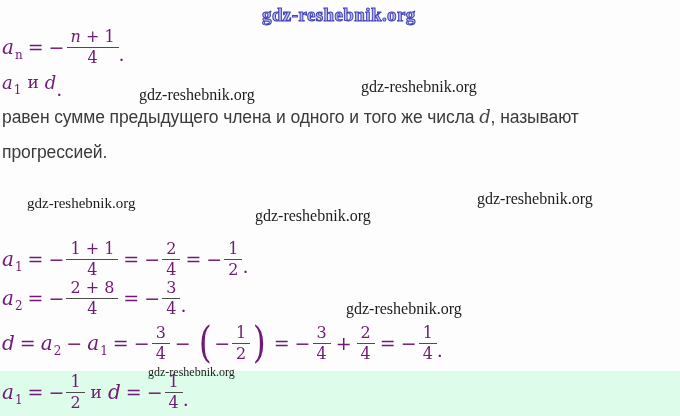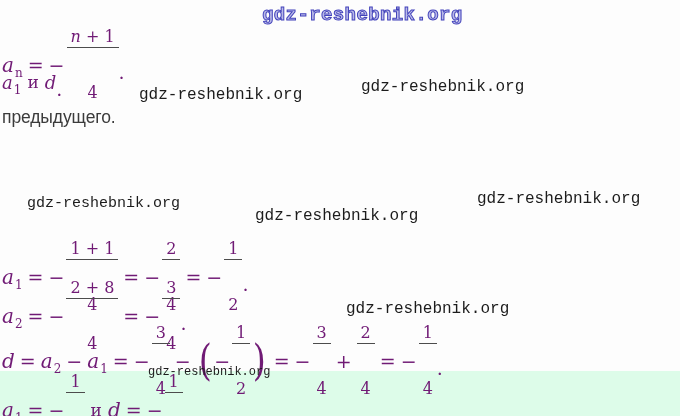--- a/index.html
+++ b/index.html
@@ -5,21 +5,21 @@
   html,body { margin:0; padding:0; background:#ffffff; }
   .page {
     position:relative; width:680px; height:416px;
     background:#fdfdfd; overflow:hidden;
     font-family:"Liberation Sans", sans-serif;
   }
 
   
   .wm {
     position:absolute; white-space:nowrap;
-    font-family:Liberation Mono, monospace;
+    font-family:Liberation Serif, serif;
     z-index:6; pointer-events:none;
   }
   .wm-black { color:#1c1c1c; font-weight:normal; }
   .wm-blue  {
     color:#b9b9e8;
     -webkit-text-stroke:1px #4343bb;
     font-weight:bold; letter-spacing:0.4px;
   }
 
   
@@ -37,21 +37,21 @@
   .formula {
     position:absolute; left:2px; display:flex; align-items:center;
     color:#701a75; font-family:"DejaVu Serif", serif;
     white-space:nowrap; z-index:3;
   }
   .mvar  { font-style:italic; font-size:20px; }
   .msub  { font-style:normal; font-size:12px; position:relative; top:5px; margin-left:1px; }
   .mop   { font-size:19px; margin:0 5px; }
   .mneg  { font-size:19px; margin-right:2px; }
   .mfrac { display:inline-flex; flex-direction:column; align-items:center;
-           font-size:16px; line-height:1.22; text-align:center;gap:35px; }
+           font-size:16px; line-height:1.22; text-align:center; }
   .fnum  { border-bottom:1.4px solid #4c4c4c; padding:0 4px; }
   .fden  { padding:0 4px; }
   .mparen{ font-size:42px; font-weight:normal; line-height:0.85;
            transform:scaleX(0.8); margin:0 1px; }
   .mtext { font-style:normal; font-size:17px; margin:0 6px; }
   .mpunct{ font-size:19px; position:relative; top:7px; }
 
   #f-an     { top:27px;  }
   #f-given  { top:71px;  }
   #f-given .mvar { font-size:18px; }
@@ -85,21 +85,22 @@
     </div>
 
   <div class="formula" id="f-given">
       <span class="mvar">a<span class="msub">1</span></span>
       <span class="mtext">и</span>
       <span class="mvar">d</span>
       <span class="mpunct">.</span>
     </div>
 
   <div class="para">
-      <div class="para-line"><span>предыдущего.</span></div>
+      <div class="para-line"><span>равен сумме предыдущего члена и одного и того же числа </span><span class="inline-math">d</span><span>, называют</span></div>
+      <div class="para-line"><span>прогрессией.</span></div>
     </div>
 
   <div class="formula" id="f1">
       <span class="mvar">a<span class="msub">1</span></span>
       <span class="mop">=</span>
       <span class="mneg">−</span>
       <span class="mfrac">
         <span class="fnum">1 + 1</span>
         <span class="fden">4</span>
       </span>

